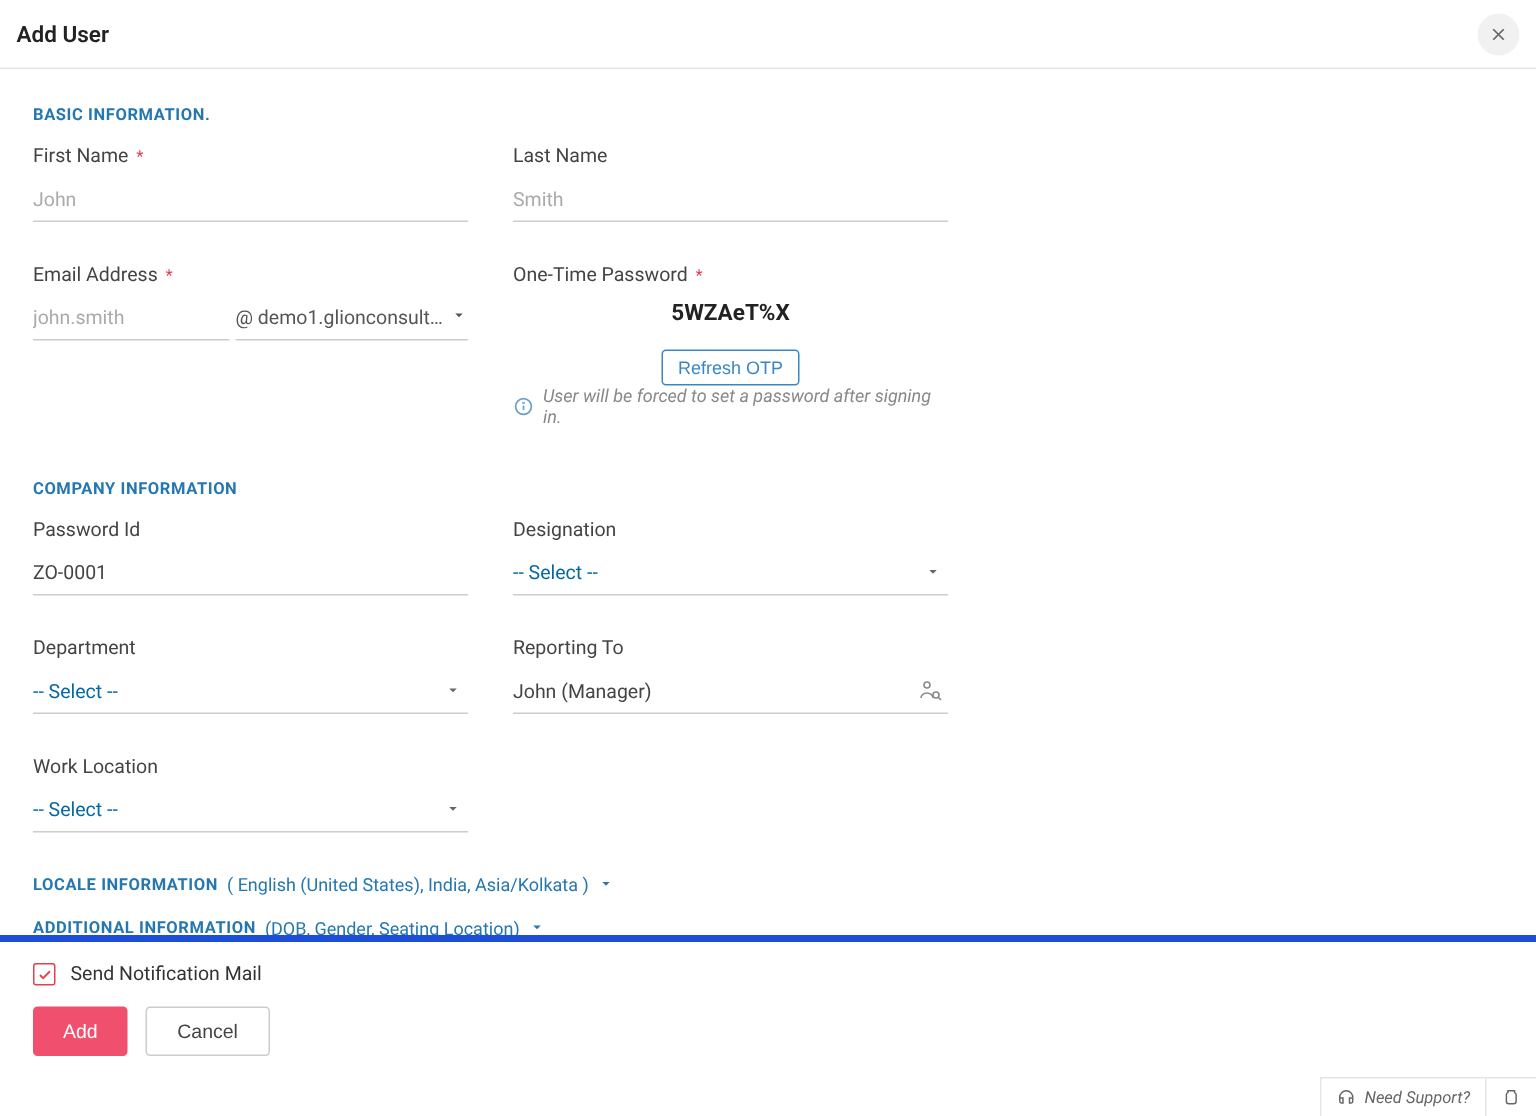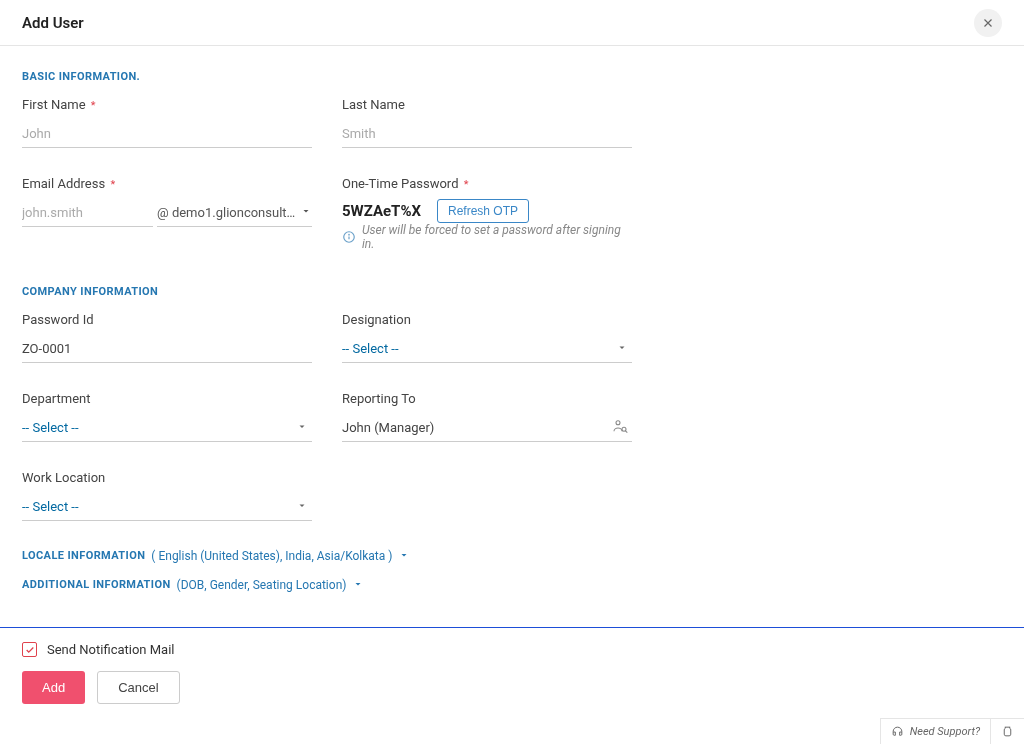--- a/index.html
+++ b/index.html
@@ -10,21 +10,21 @@
       background: #fff;
       width: 1024px;
       height: 744px;
       overflow: hidden;
       position: relative;
     }
     .header {
       display: flex;
       justify-content: space-between;
       align-items: center;
-      padding: 12px 22px;
+      padding: 12px 11px;
       border-bottom: 1px solid #e5e5e5;
       height: 46px;
     }
     .header-title {
       font-size: 15px;
       font-weight: 600;
       color: #222;
     }
     .close-btn {
       width: 28px;
@@ -118,20 +118,21 @@
       cursor: pointer;
     }
     .domain-select .txt {
       overflow: hidden;
       text-overflow: ellipsis;
     }
     .otp-row {
       display: flex;
       align-items: center;
       gap: 16px;
+      flex-direction: column;
     }
     .otp-value {
       font-size: 15px;
       font-weight: 700;
       color: #222;
     }
     .refresh-btn {
       border: 1px solid #3a87c7;
       color: #3a87c7;
       background: #fff;
@@ -168,21 +169,21 @@
       top: 4px;
       color: #888;
       cursor: pointer;
     }
     .section-gap { height: 6px; }
     .footer {
       position: absolute;
       bottom: 26px;
       left: 0;
       right: 0;
-      border-top: 1px solid #1d4ed8;
+      border-top: 5px solid #1d4ed8;
       padding: 14px 22px;
       background: #fff;
     }
     .notif-row {
       display: flex;
       align-items: center;
       gap: 10px;
       margin-bottom: 14px;
     }
     .checkbox {

